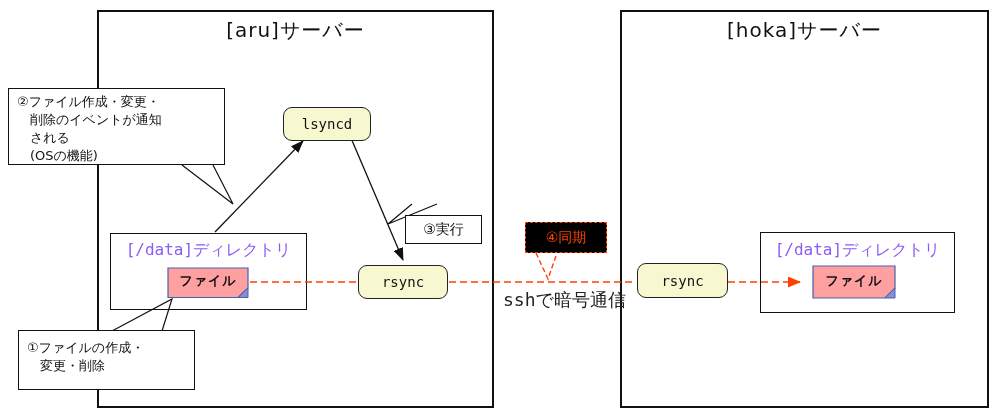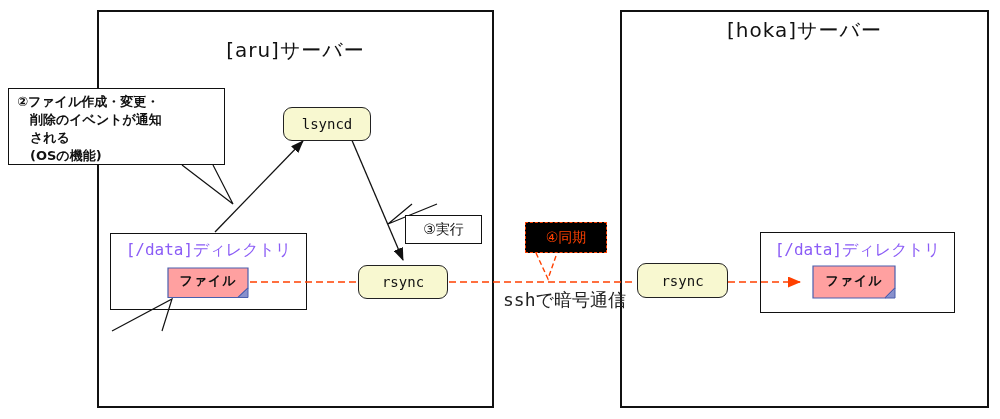--- a/index.html
+++ b/index.html
@@ -34,42 +34,41 @@
   
   .file-label{
     display:flex;align-items:center;justify-content:center;
     font-size:13px;color:#111;letter-spacing:1px;font-weight:bold;
   }
   
   .callout{
     border:1.2px solid #111;background:#fff;color:#111;
     font-size:13px;line-height:18px;white-space:pre-line;
     padding:4px 6px 2px 8px;
-    font-weight:bold;
   }
   .callout-small{
     border:1.2px solid #111;background:#fff;color:#111;font-size:14px;
     display:flex;align-items:center;justify-content:center;white-space:nowrap;
   }
   .callout-sync{
     border:1.6px dashed #ff4000;background:#000000;color:#ff4000;font-size:14px;
     display:flex;align-items:center;justify-content:center;white-space:nowrap;
   }
   .ssh-label{
     font-size:18px;color:#222;white-space:nowrap;
     font-family:"DejaVu Sans Mono","Liberation Mono",monospace;
   }
 </style>
 </head>
 <body>
 
 <div class="canvas">
 
   <div class="abs layer-boxes server-box" style="left:97px;top:10px;width:397px;height:398px;"></div>
-  <div class="abs layer-boxes server-title" style="left:97px;top:17px;width:397px;margin-top:20px;">[aru]サーバー</div>
+  <div class="abs layer-boxes server-title" style="left:97px;top:17px;width:397px;">[aru]サーバー</div>
 
   <div class="abs layer-boxes server-box" style="left:620px;top:10px;width:369px;height:398px;"></div>
   <div class="abs layer-boxes server-title" style="left:620px;top:17px;width:369px;">[hoka]サーバー</div>
 
   <div class="abs layer-boxes dir-box" style="left:110px;top:233px;width:197px;height:77px;"></div>
   <div class="abs layer-boxes dir-label" style="left:110px;top:234px;width:197px;">[/data]ディレクトリ</div>
 
   <div class="abs layer-boxes dir-box" style="left:760px;top:232px;width:195px;height:81px;"></div>
   <div class="abs layer-boxes dir-label" style="left:760px;top:234px;width:195px;">[/data]ディレクトリ</div>
 
@@ -110,19 +109,21 @@
 
   <div class="abs layer-top file-label" style="left:168px;top:267px;width:80px;height:27px;">ファイル</div>
 
   <div class="abs layer-top file-label" style="left:813px;top:266px;width:82px;height:29px;">ファイル</div>
 
   <div class="abs layer-top callout" style="left:8px;top:88px;width:217px;height:77px;">②ファイル作成・変更・
 　削除のイベントが通知
 　される
 　(OSの機能)</div>
 
+  <div class="abs layer-top callout" style="left:18px;top:330px;width:177px;height:60px;padding-top:8px;">①ファイルの作成・
+　変更・削除</div>
 
   <div class="abs layer-top callout-small" style="left:405px;top:175px;width:77px;height:29px;margin-top:40px;">③実行</div>
 
   <div class="abs layer-top callout-sync" style="left:525px;top:222px;width:82px;height:31px;">④同期</div>
 
   <div class="abs layer-top ssh-label" style="left:503px;top:288px;">sshで暗号通信</div>
 </div>
 
 </body></html>

